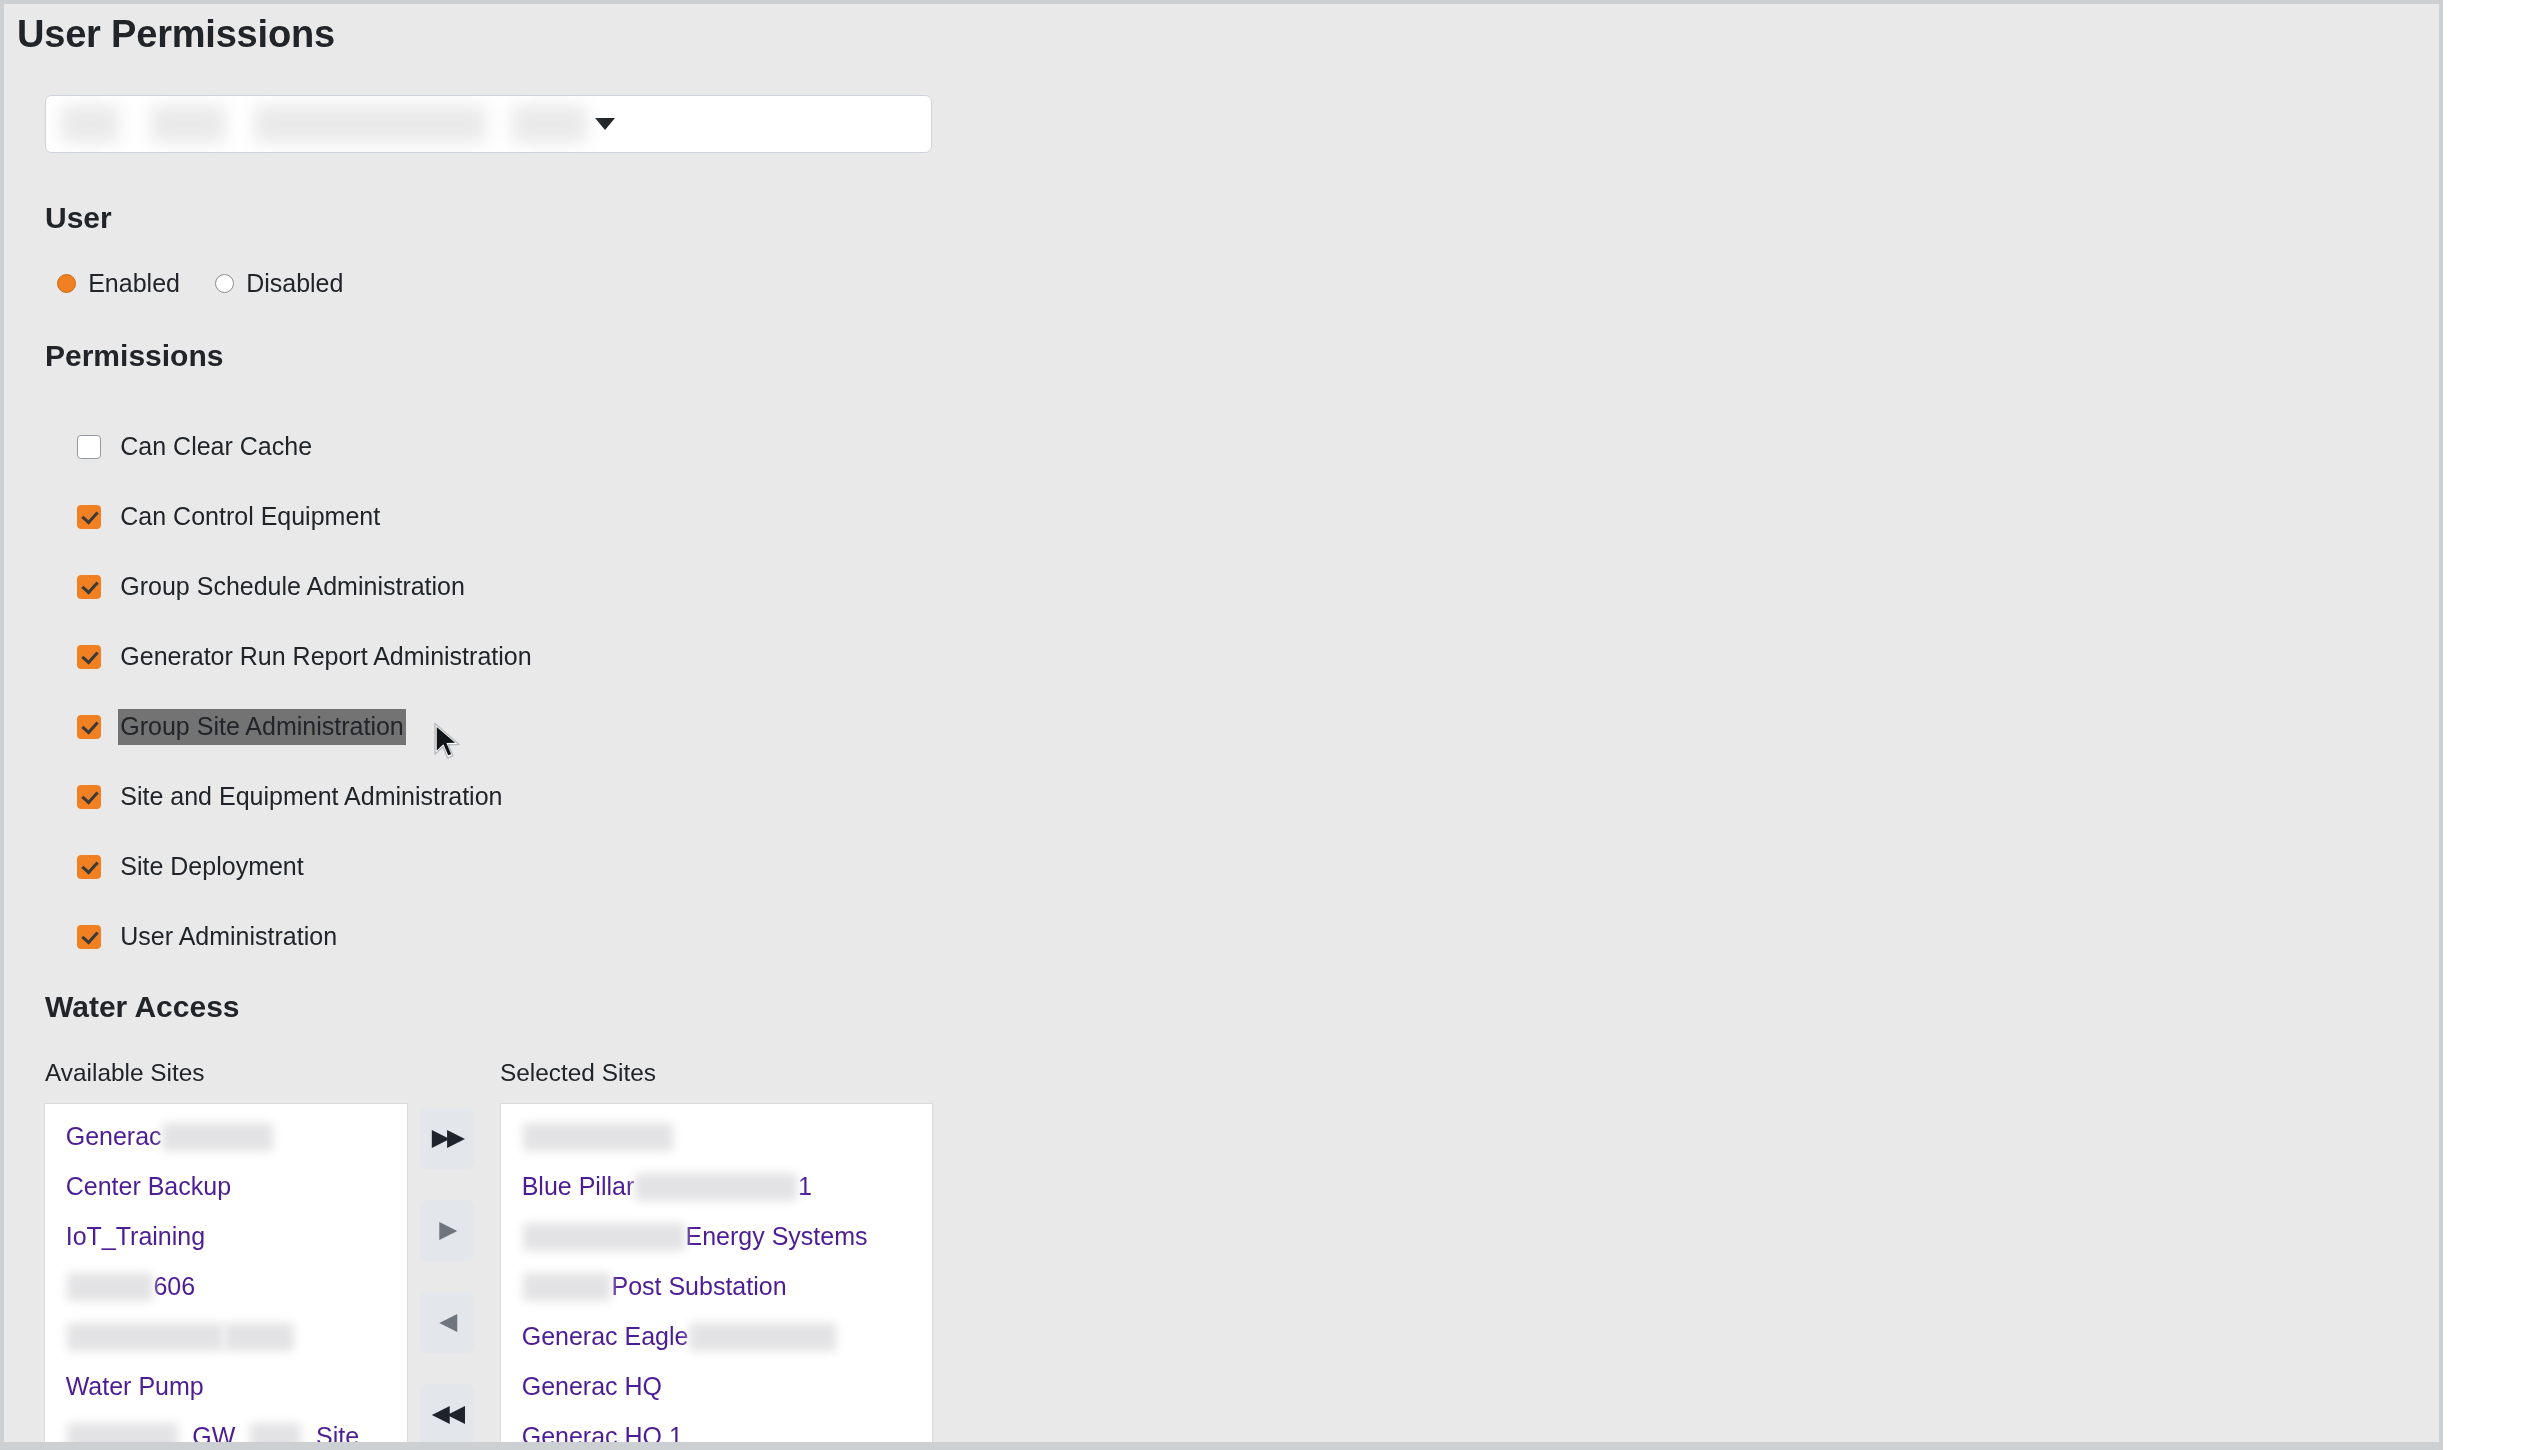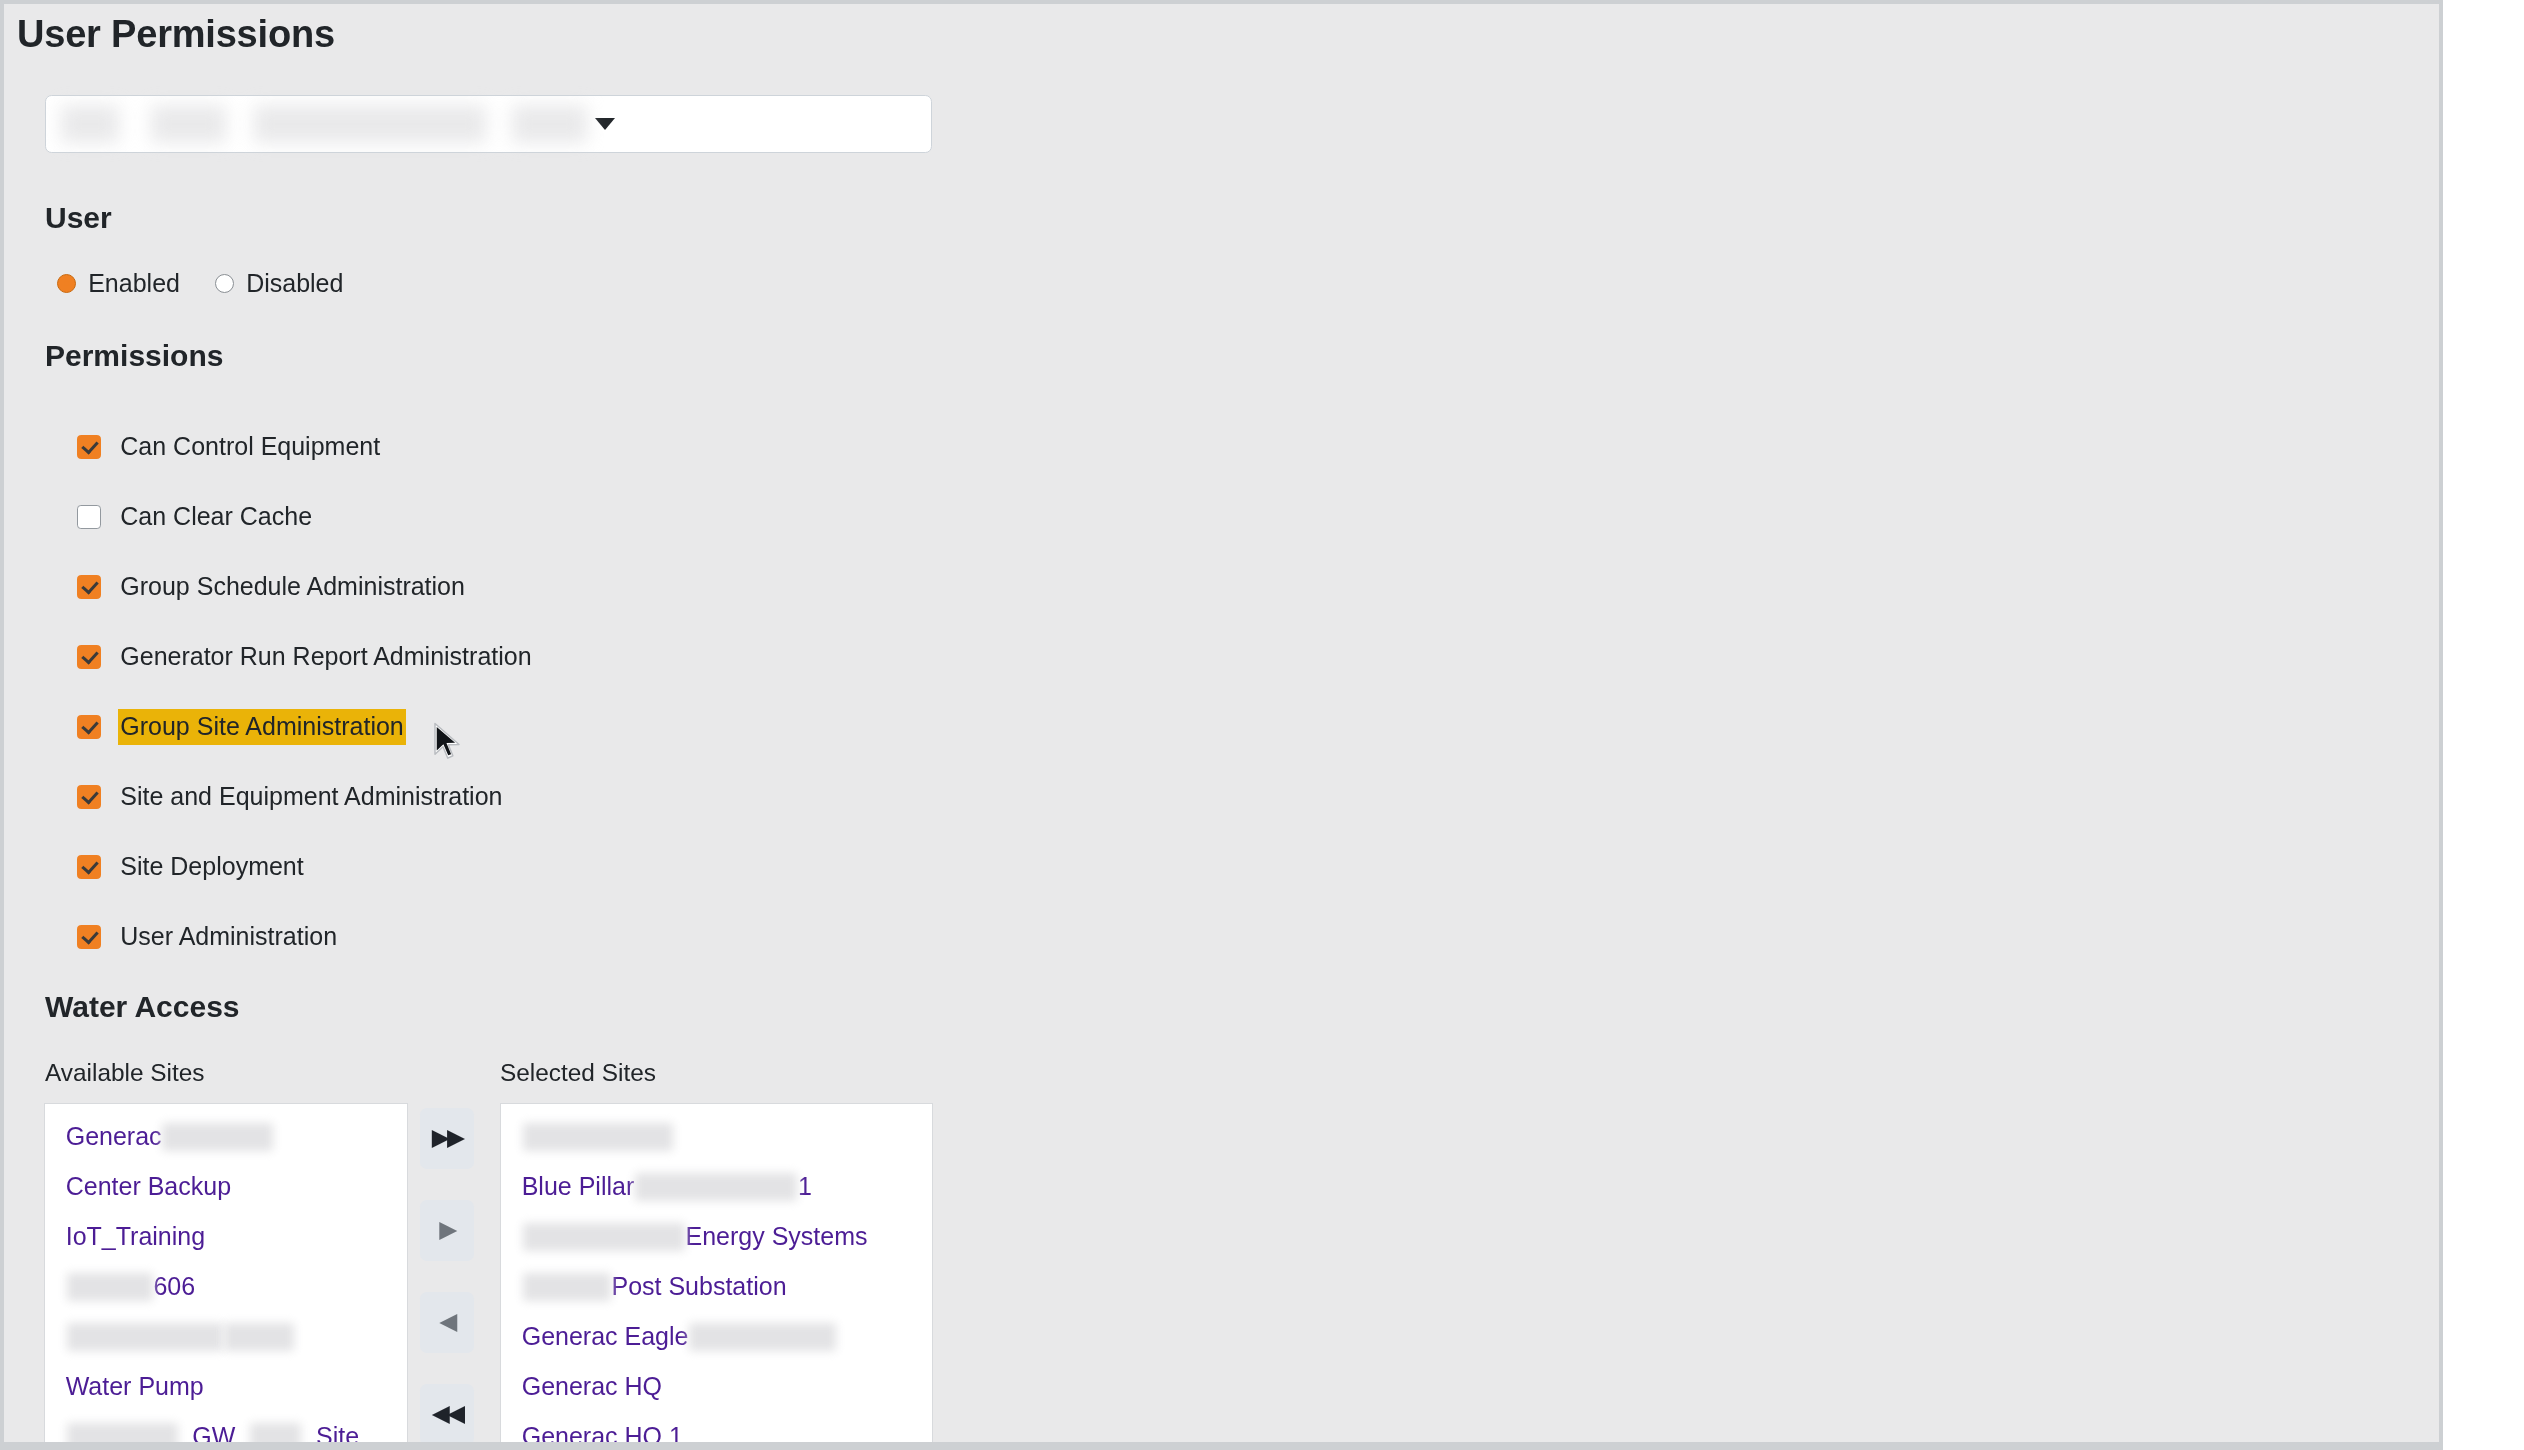--- a/index.html
+++ b/index.html
@@ -183,21 +183,21 @@
     transform: rotate(42deg);
   }
   .perm-label {
     font-size: 25px;
     color: #212529;
     white-space: nowrap;
     padding: 2.8px 1.9px 3.8px 1.9px;
     line-height: 1.15;
   }
   .perm-label.highlighted {
-    background: #eab308;
+    background: #737373;
   }
 
   
   .list-caption {
     position: absolute;
     top: 1055px;
     font-size: 24.4px;
     color: #212529;
     white-space: nowrap;
   }
@@ -306,26 +306,26 @@
     </div>
     <div class="radio-item">
       <span class="radio-dot"></span>
       <span class="radio-label">Disabled</span>
     </div>
   </div>
 
   <div class="section-heading" id="heading-perm">Permissions</div>
   <div class="perm-list" id="perm-list">
       <div class="perm-row">
-        <span class="cb checked"></span>
-        <span class="perm-label">Can Control Equipment</span>
-      </div>
-      <div class="perm-row">
         <span class="cb"></span>
         <span class="perm-label">Can Clear Cache</span>
+      </div>
+      <div class="perm-row">
+        <span class="cb checked"></span>
+        <span class="perm-label">Can Control Equipment</span>
       </div>
       <div class="perm-row">
         <span class="cb checked"></span>
         <span class="perm-label">Group Schedule Administration</span>
       </div>
       <div class="perm-row">
         <span class="cb checked"></span>
         <span class="perm-label">Generator Run Report Administration</span>
       </div>
       <div class="perm-row">

